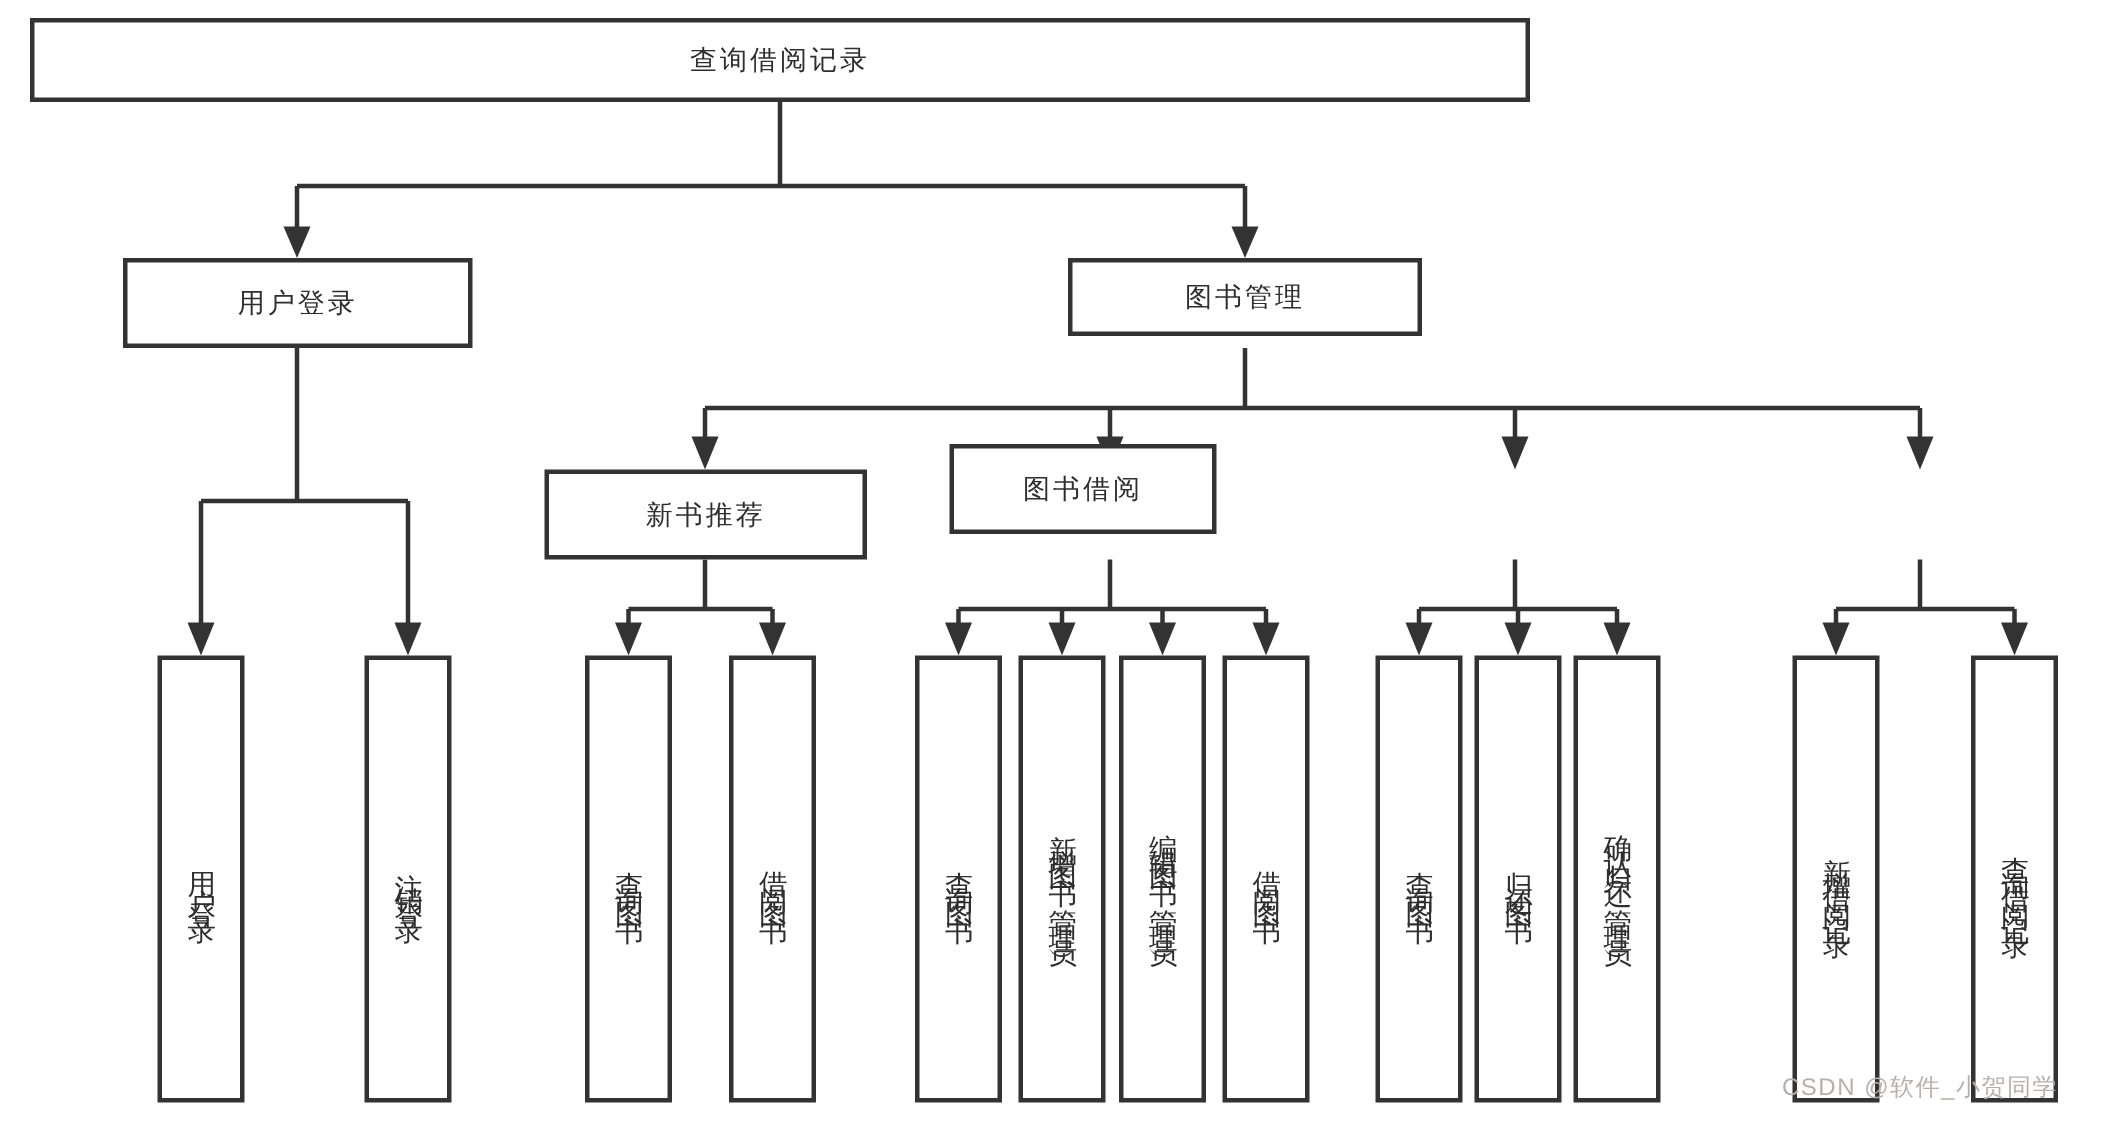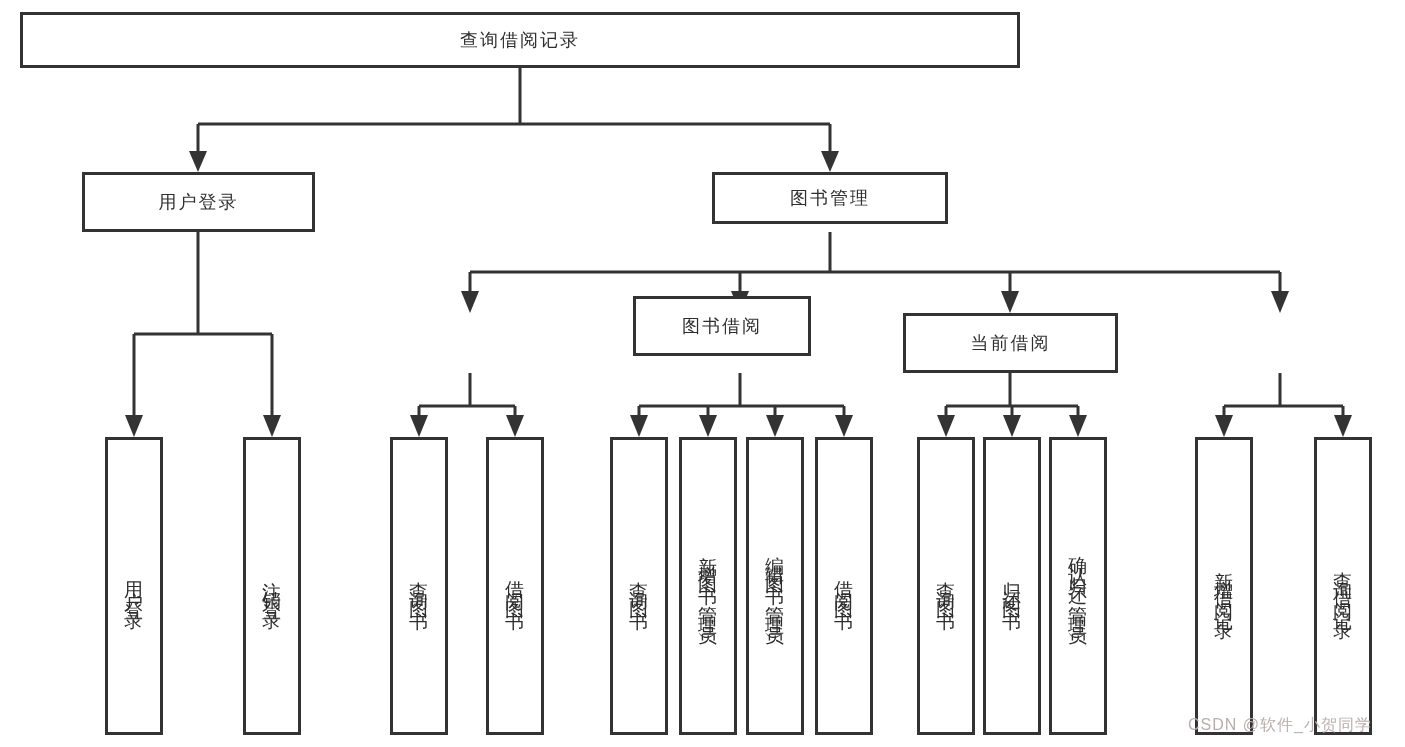--- a/index.html
+++ b/index.html
@@ -118,22 +118,22 @@
       <polygon class="ar" points="1215,415 1233,415 1224,437"></polygon>
       <polygon class="ar" points="1334,415 1352,415 1343,437"></polygon>
     </g>
   </svg>
 
   <div class="box hbox" style="left:20px;top:12px;width:1000px;height:56px">查询借阅记录</div>
 
   <div class="box hbox" style="left:82px;top:172px;width:233px;height:60px">用户登录</div>
   <div class="box hbox" style="left:712px;top:172px;width:236px;height:52px">图书管理</div>
 
+  <div class="box hbox" style="left:363px;top:313px;width:215px;height:60px">新书推荐</div>
   <div class="box hbox" style="left:633px;top:296px;width:178px;height:60px">图书借阅</div>
-  <div class="box hbox" style="left:903px;top:313px;width:215px;height:60px">当前借阅</div>
 
   <div class="box vbox" style="left:105px;top:437px;width:58px;height:298px">用户登录</div>
   <div class="box vbox" style="left:243px;top:437px;width:58px;height:298px">注销登录</div>
 
   <div class="box vbox" style="left:390px;top:437px;width:58px;height:298px">查询图书</div>
   <div class="box vbox" style="left:486px;top:437px;width:58px;height:298px">借阅图书</div>
 
   <div class="box vbox" style="left:610px;top:437px;width:58px;height:298px">查询图书</div>
   <div class="box vbox" style="left:679px;top:437px;width:58px;height:298px">新增图书（管理员）</div>
   <div class="box vbox" style="left:746px;top:437px;width:58px;height:298px">编辑图书（管理员）</div>

